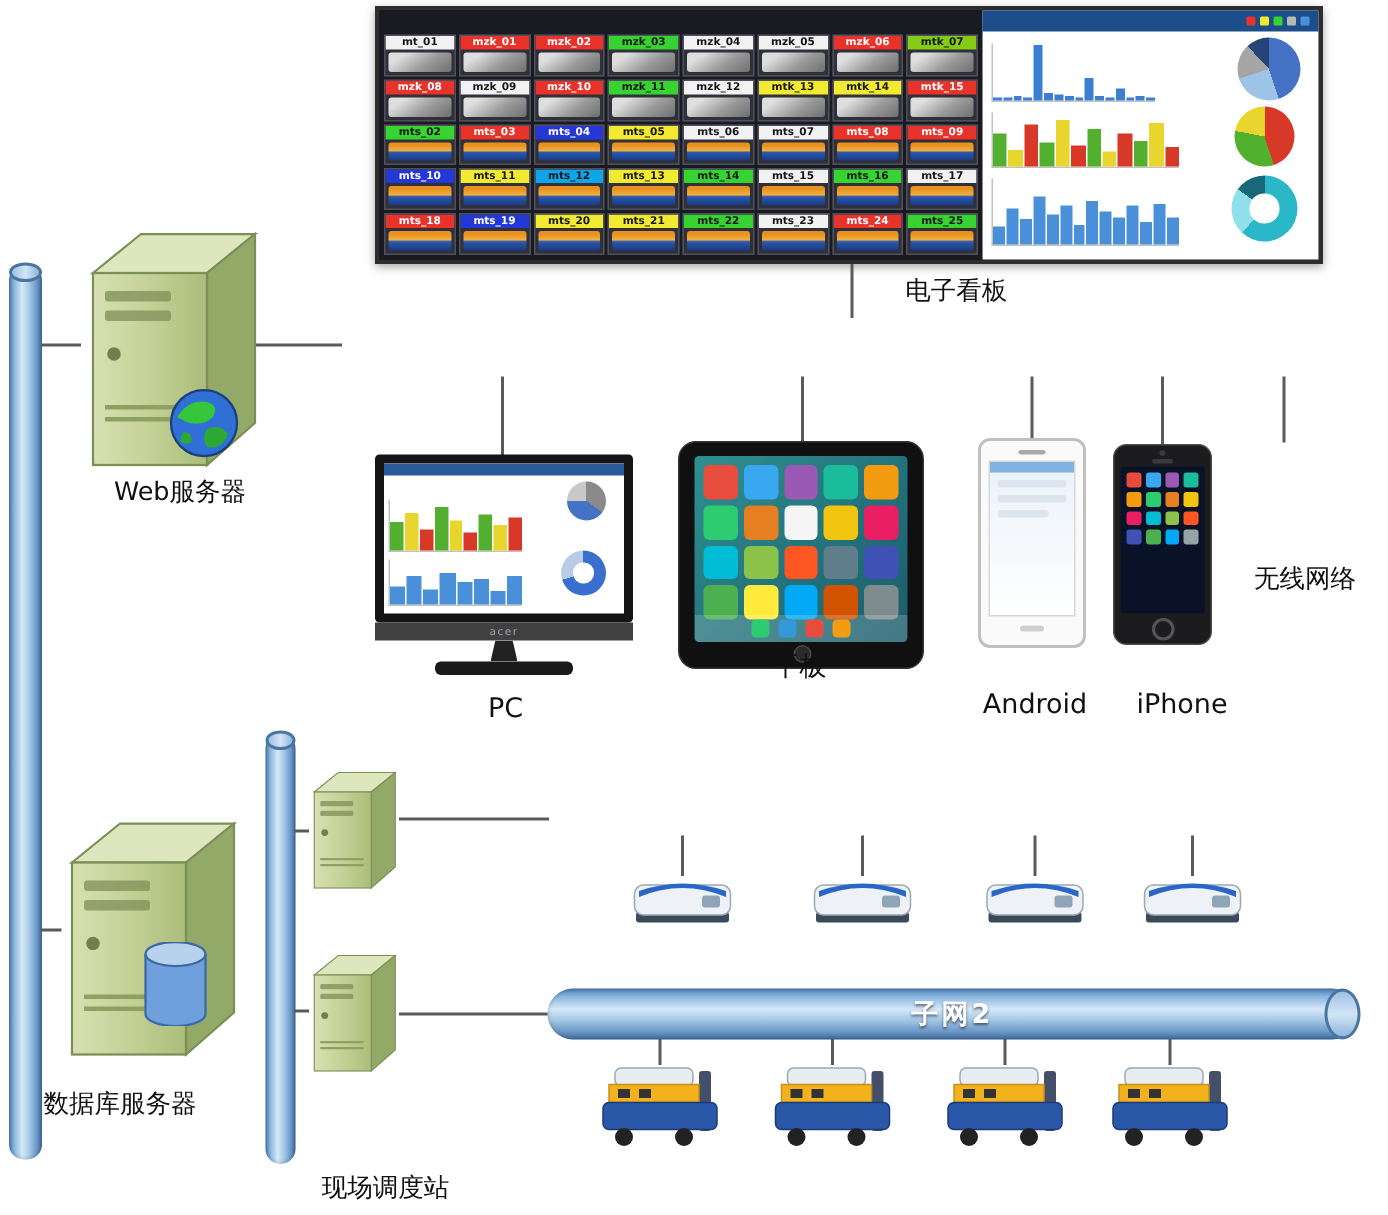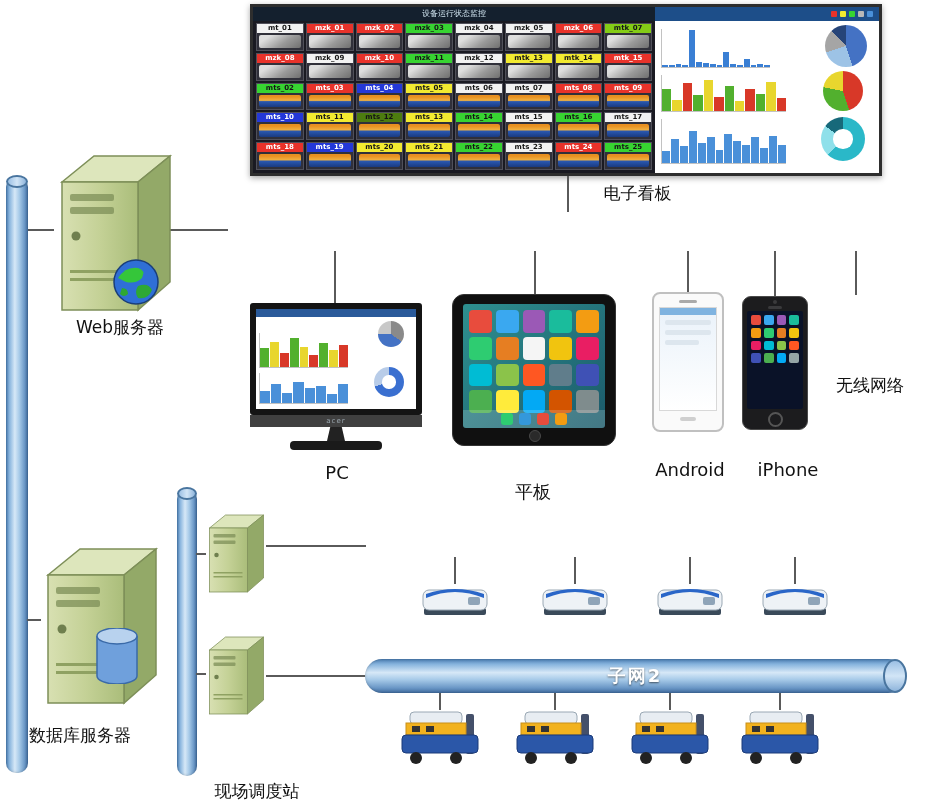--- a/index.html
+++ b/index.html
@@ -146,21 +146,20 @@
         <rect x="26" y="16" width="8" height="6" fill="#333"></rect>
         <rect x="2" y="25" width="76" height="18" rx="4" fill="#2b57a8" stroke="#1a3a78"></rect>
         <circle cx="16" cy="48" r="6" fill="#222"></circle>
         <circle cx="56" cy="48" r="6" fill="#222"></circle>
       </symbol>
     </defs>
   </svg>
 
   <div class="monitor">
     <div class="mon-left">
-      <div class="mon-left-header">设备运行状态监控</div>
       <div class="tile-grid">
           <div class="tile">
             <div class="tile-label" style="background: rgb(242, 242, 242); color: rgb(21, 21, 21);">mt_01</div>
             <div class="tile-icon ti-machine"></div>
           </div>
           <div class="tile">
             <div class="tile-label" style="background: rgb(232, 50, 42); color: rgb(255, 255, 255);">mzk_01</div>
             <div class="tile-icon ti-machine"></div>
           </div>
           <div class="tile">
@@ -253,21 +252,21 @@
           </div>
           <div class="tile">
             <div class="tile-label" style="background: rgb(36, 56, 216); color: rgb(255, 255, 255);">mts_10</div>
             <div class="tile-icon ti-agv"></div>
           </div>
           <div class="tile">
             <div class="tile-label" style="background: rgb(242, 234, 48); color: rgb(21, 21, 21);">mts_11</div>
             <div class="tile-icon ti-agv"></div>
           </div>
           <div class="tile">
-            <div class="tile-label" style="background: #4d7c0f; color: rgb(21, 21, 21);">mts_12</div>
+            <div class="tile-label" style="background: #0ea5e9; color: rgb(21, 21, 21);">mts_12</div>
             <div class="tile-icon ti-agv"></div>
           </div>
           <div class="tile">
             <div class="tile-label" style="background: rgb(242, 234, 48); color: rgb(21, 21, 21);">mts_13</div>
             <div class="tile-icon ti-agv"></div>
           </div>
           <div class="tile">
             <div class="tile-label" style="background: rgb(55, 212, 49); color: rgb(21, 21, 21);">mts_14</div>
             <div class="tile-icon ti-agv"></div>
           </div>
@@ -479,21 +478,21 @@
         <div class="dock-row">
             <div style="background: rgb(46, 204, 113);"></div>
             <div style="background: rgb(52, 152, 219);"></div>
             <div style="background: rgb(231, 76, 60);"></div>
             <div style="background: rgb(243, 156, 18);"></div>
           </div>
       </div>
     </div>
     <div class="home-btn"></div>
   </div>
-  <div class="lbl" style="left:493px;top:480px;width:80px;font-size:18px">平板</div>
+  <div class="lbl" style="left:493px;top:432px;width:80px;font-size:18px">平板</div>
 
   <div class="android">
     <div class="speaker"></div>
     <div class="a-screen">
       <div class="a-strip"></div>
       <div class="a-row"></div>
       <div class="a-row"></div>
       <div class="a-row" style="width:60%"></div>
     </div>
     <div class="a-home"></div>

